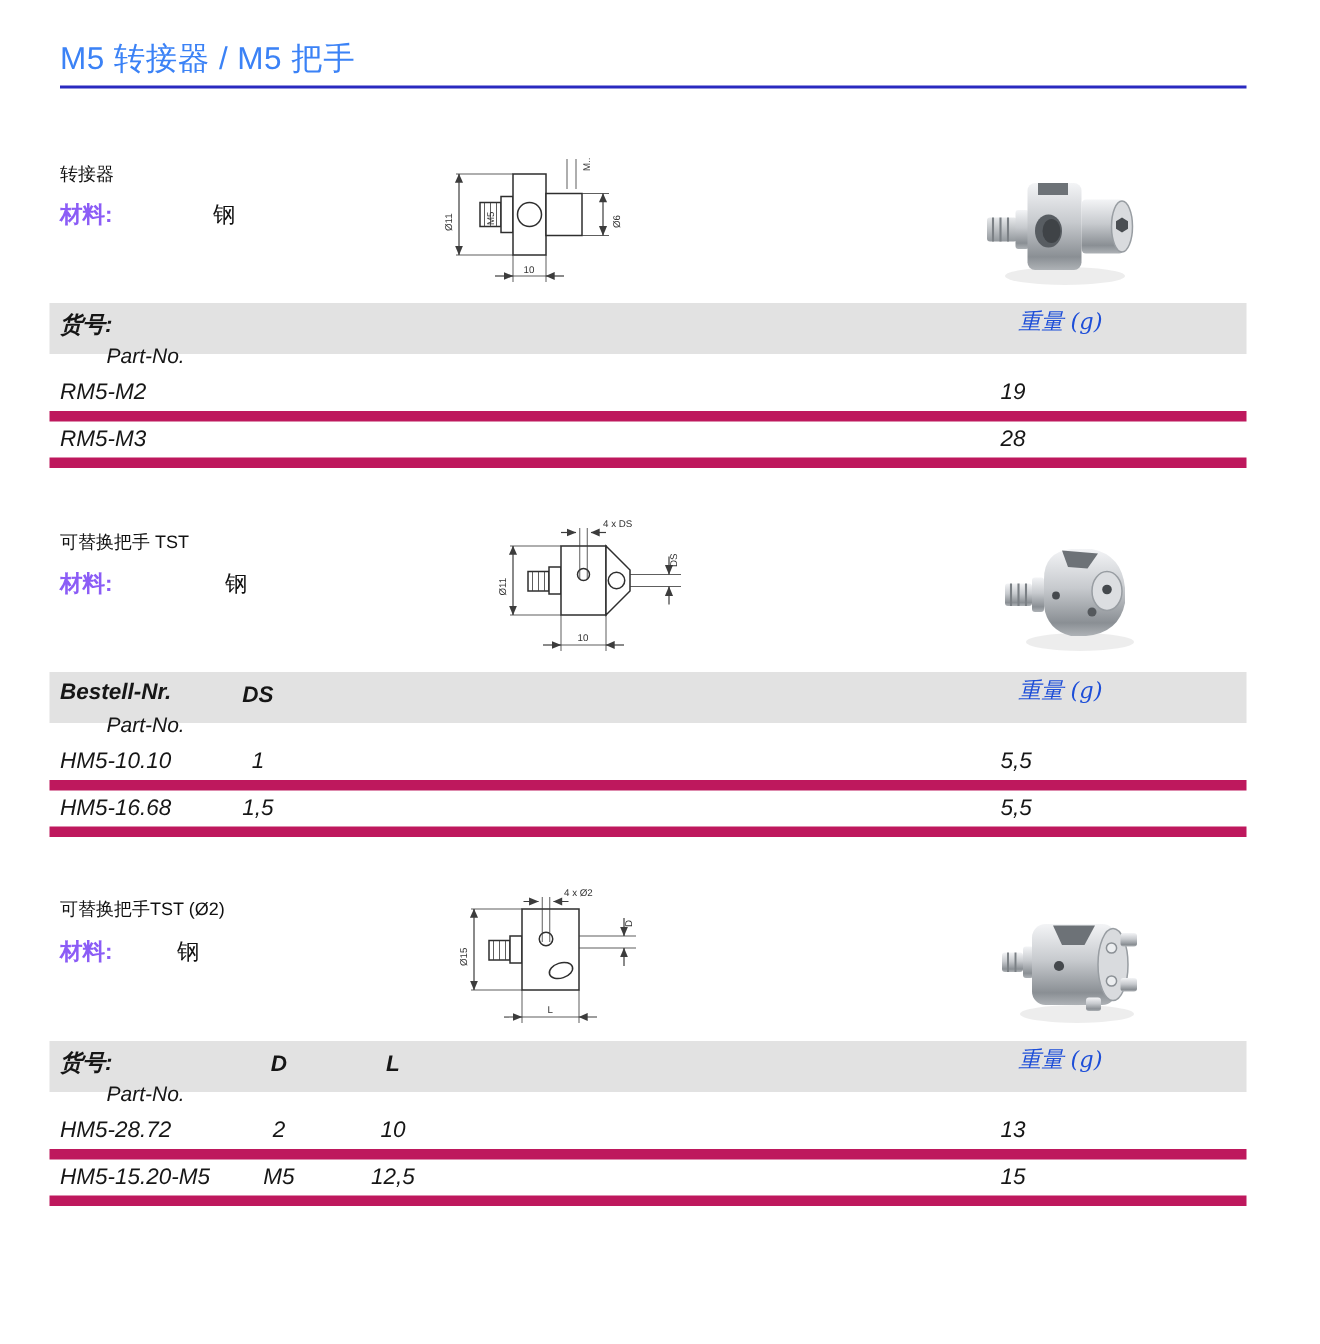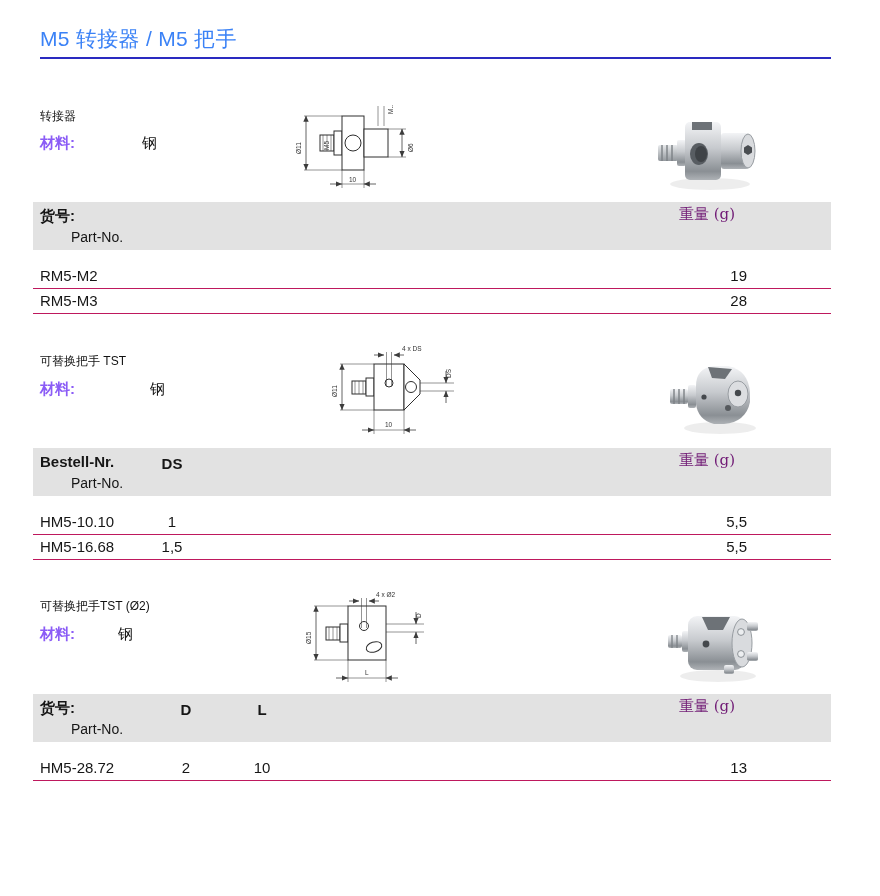--- a/index.html
+++ b/index.html
@@ -9,31 +9,31 @@
   .page-title{position:absolute;left:40px;top:25px;font-size:21px;color:#3b82f6;letter-spacing:.3px;}
   .title-rule{position:absolute;left:40px;top:57px;width:791px;height:2px;background:#2a2ac0;}
 
   .section-heading{position:absolute;font-size:12px;font-weight:normal;color:#111;}
   .material-label{position:absolute;font-size:15px;font-weight:bold;color:#8b5cf6;}
   .material-value{position:absolute;font-size:15px;color:#111;}
 
   .drawing,.photo{position:absolute;}
 
   .tbl{position:absolute;left:33px;width:798px;}
-  .thead{position:relative;height:48px;background:#e2e2e2;}
+  .thead{position:relative;height:34px;background:#e2e2e2;font-style:italic;}
   .h-col1{position:absolute;left:7px;top:5px;font-size:15px;font-weight:bold;}
   .h-sub{position:absolute;left:7px;top:27px;font-size:14px;font-weight:normal;margin-left:31px;}
   .h-col2{position:absolute;top:7px;width:40px;text-align:center;font-size:15px;font-weight:bold;}
   .h-weight{position:absolute;left:634px;top:3px;width:80px;text-align:center;
-            font-family:"DejaVu Serif",serif;font-size:15px;color:#701a75;}
+            font-family:"DejaVu Serif",serif;font-size:15px;color:#1d4ed8;}
   .tbody{margin-top:14px;}
-  .row{position:relative;height:24px;border-bottom:1px solid #be185d;font-size:15px;}
+  .row{position:relative;height:24px;border-bottom:7px solid #be185d;font-size:15px;font-style:italic;}
   .c-part{position:absolute;left:7px;top:3px;}
   .c-mid{position:absolute;top:3px;width:40px;text-align:center;}
-  .c-weight{position:absolute;left:634px;top:3px;width:80px;text-align:right;}
+  .c-weight{position:absolute;left:634px;top:3px;width:80px;text-align:left;}
 
   
   .t2 .m-ds{left:119px;}
   .t3 .m-d{left:133px;}
   .t3 .m-l{left:209px;}
 
   svg text{font-family:"Liberation Sans",sans-serif;fill:#333;}
   .dim{stroke:#3c3c3c;stroke-width:.8;fill:none;}
   .thin{stroke:#3c3c3c;stroke-width:.55;fill:none;}
   .part{stroke:#2e2e2e;stroke-width:1;fill:#ffffff;}
@@ -300,16 +300,22 @@
       <div class="h-sub">Part-No.</div>
       <div class="h-weight">重量 (g)</div>
     </div>
     <div class="tbody">
       <div class="row">
         <span class="c-part">HM5-28.72</span>
         <span class="c-mid m-d">2</span>
         <span class="c-mid m-l">10</span>
         <span class="c-weight">13</span>
       </div>
+      <div class="row">
+        <span class="c-part">HM5-15.20-M5</span>
+        <span class="c-mid m-d">M5</span>
+        <span class="c-mid m-l">12,5</span>
+        <span class="c-weight">15</span>
+      </div>
     </div>
   </div>
 
 </div>
 
 </body></html>

